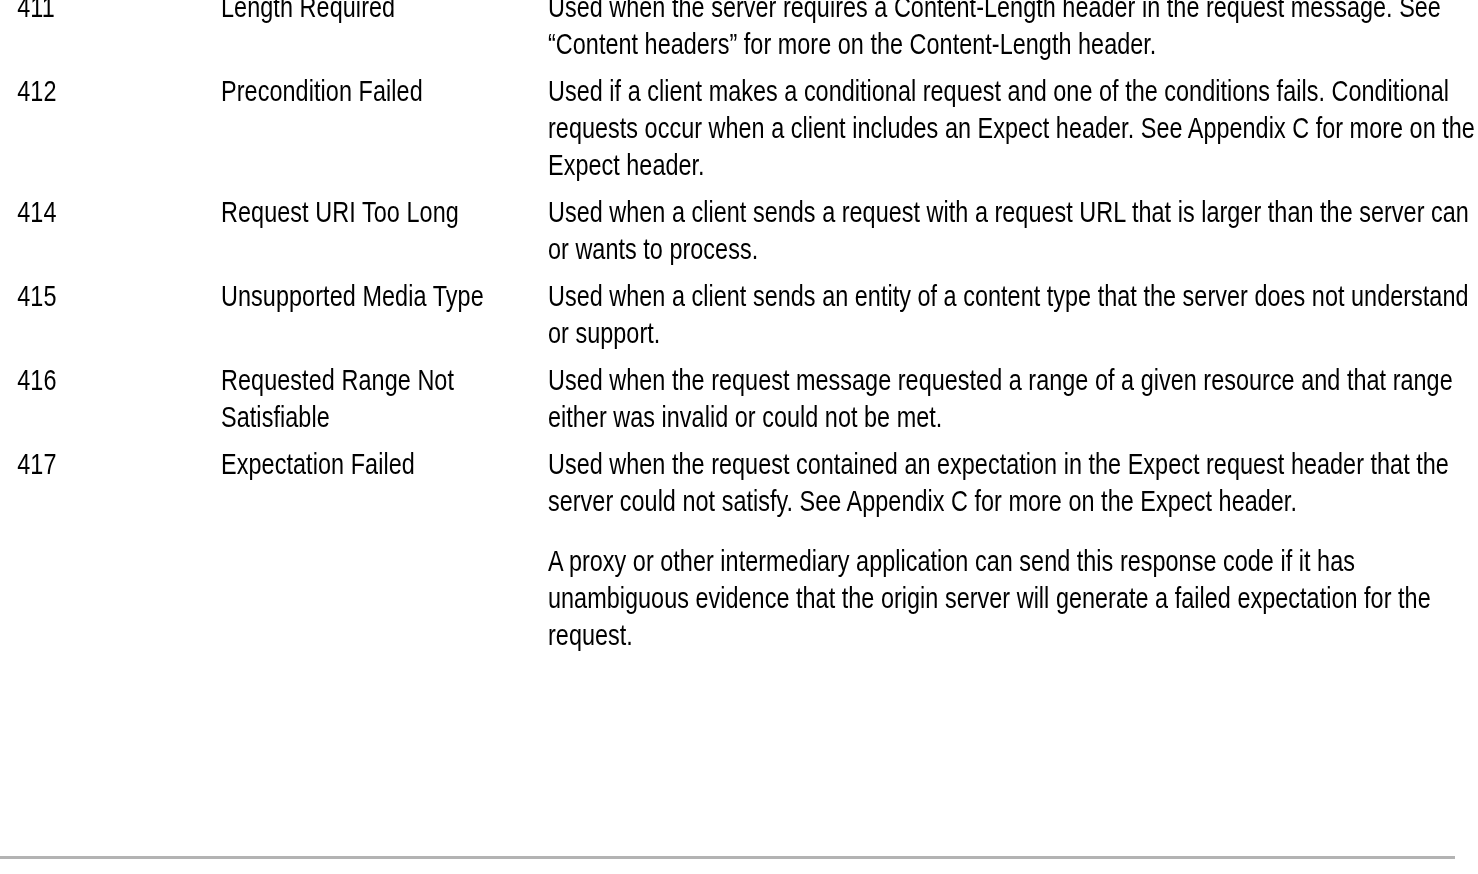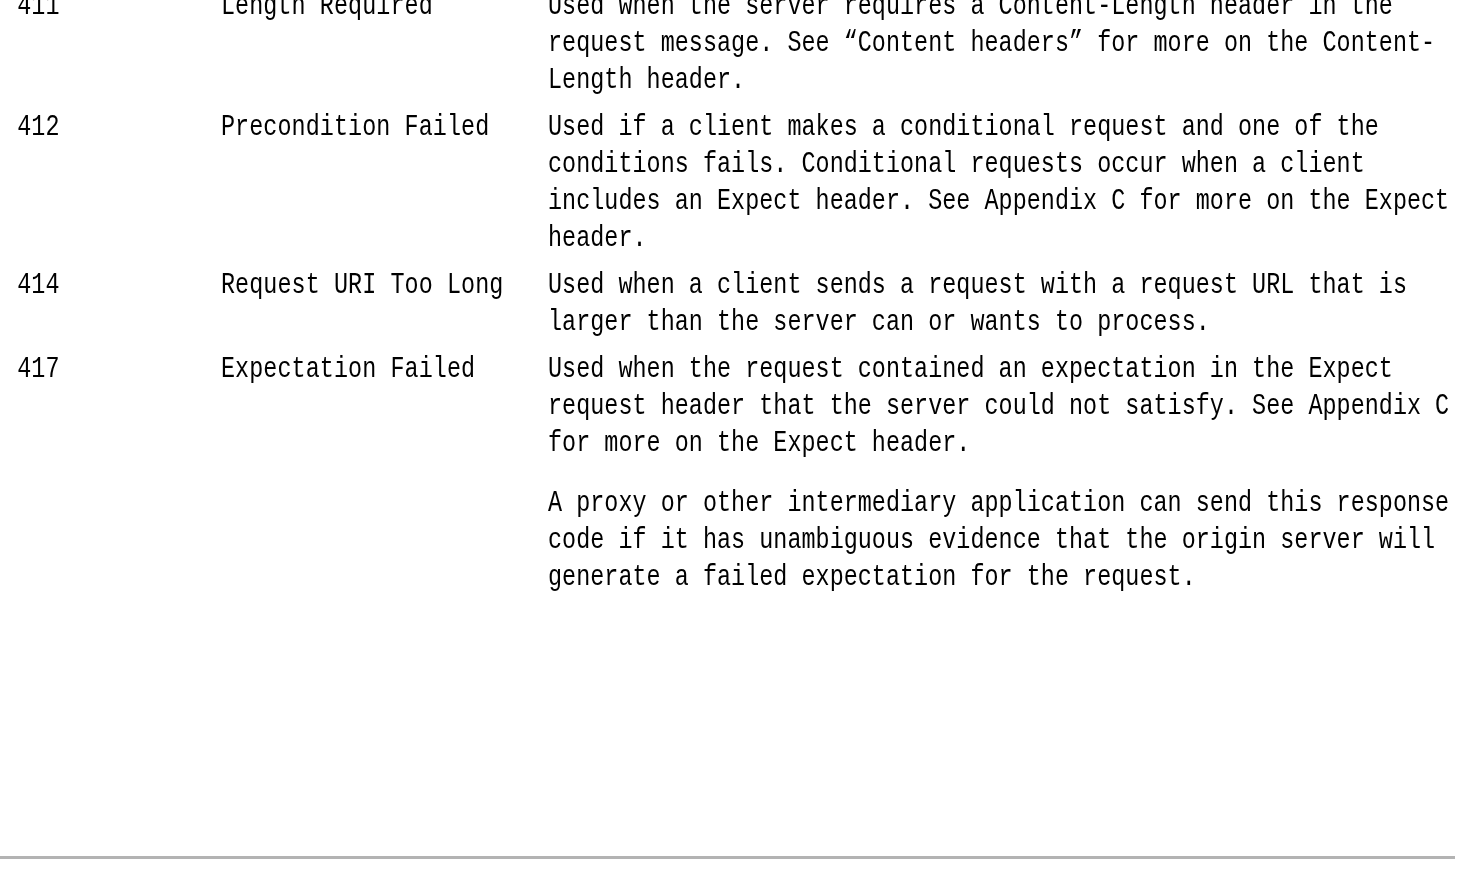--- a/index.html
+++ b/index.html
@@ -14,21 +14,20 @@
     font-family: "Liberation Sans", "DejaVu Sans", sans-serif;
     color: #000000;
     -webkit-font-smoothing: antialiased;
   }
 
   .page {
     position: relative;
     width: 1174px;
     height: 874px;
     box-sizing: border-box;
-    font-family: Liberation Mono, monospace;
   }
 
   .status-table {
     position: absolute;
     left: 0;
     top: -12px;
     width: 1478px;
     border-collapse: collapse;
     table-layout: fixed;
   }
@@ -148,21 +147,47 @@
         <td>
           <div class="cell-reason">Request URI Too Long</div>
         </td>
         <td>
           <div class="cell-desc">
             <p class="desc-para">Used when a client sends a request with a request URL that is larger than the server can or wants to process.</p>
           </div>
         </td>
       </tr>
 
-
+      <tr>
+        <td>
+          <div class="cell-code">415</div>
+        </td>
+        <td>
+          <div class="cell-reason">Unsupported Media Type</div>
+        </td>
+        <td>
+          <div class="cell-desc">
+            <p class="desc-para">Used when a client sends an entity of a content type that the server does not understand or support.</p>
+          </div>
+        </td>
+      </tr>
+
+      <tr>
+        <td>
+          <div class="cell-code">416</div>
+        </td>
+        <td>
+          <div class="cell-reason">Requested Range Not Satisfiable</div>
+        </td>
+        <td>
+          <div class="cell-desc">
+            <p class="desc-para">Used when the request message requested a range of a given resource and that range either was invalid or could not be met.</p>
+          </div>
+        </td>
+      </tr>
 
       <tr>
         <td>
           <div class="cell-code">417</div>
         </td>
         <td>
           <div class="cell-reason">Expectation Failed</div>
         </td>
         <td>
           <div class="cell-desc">

